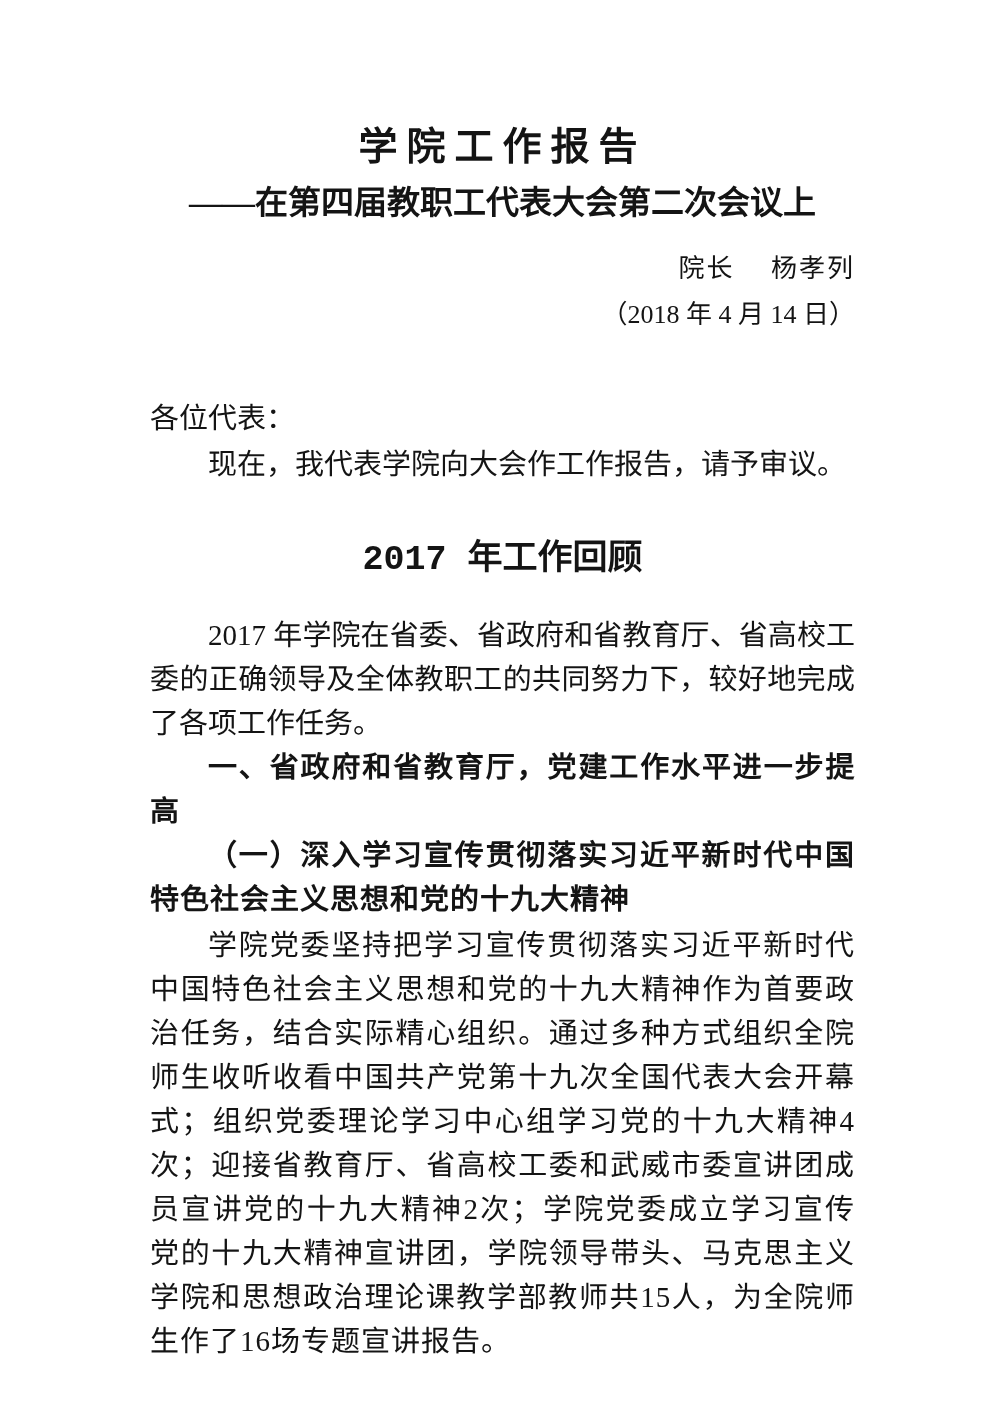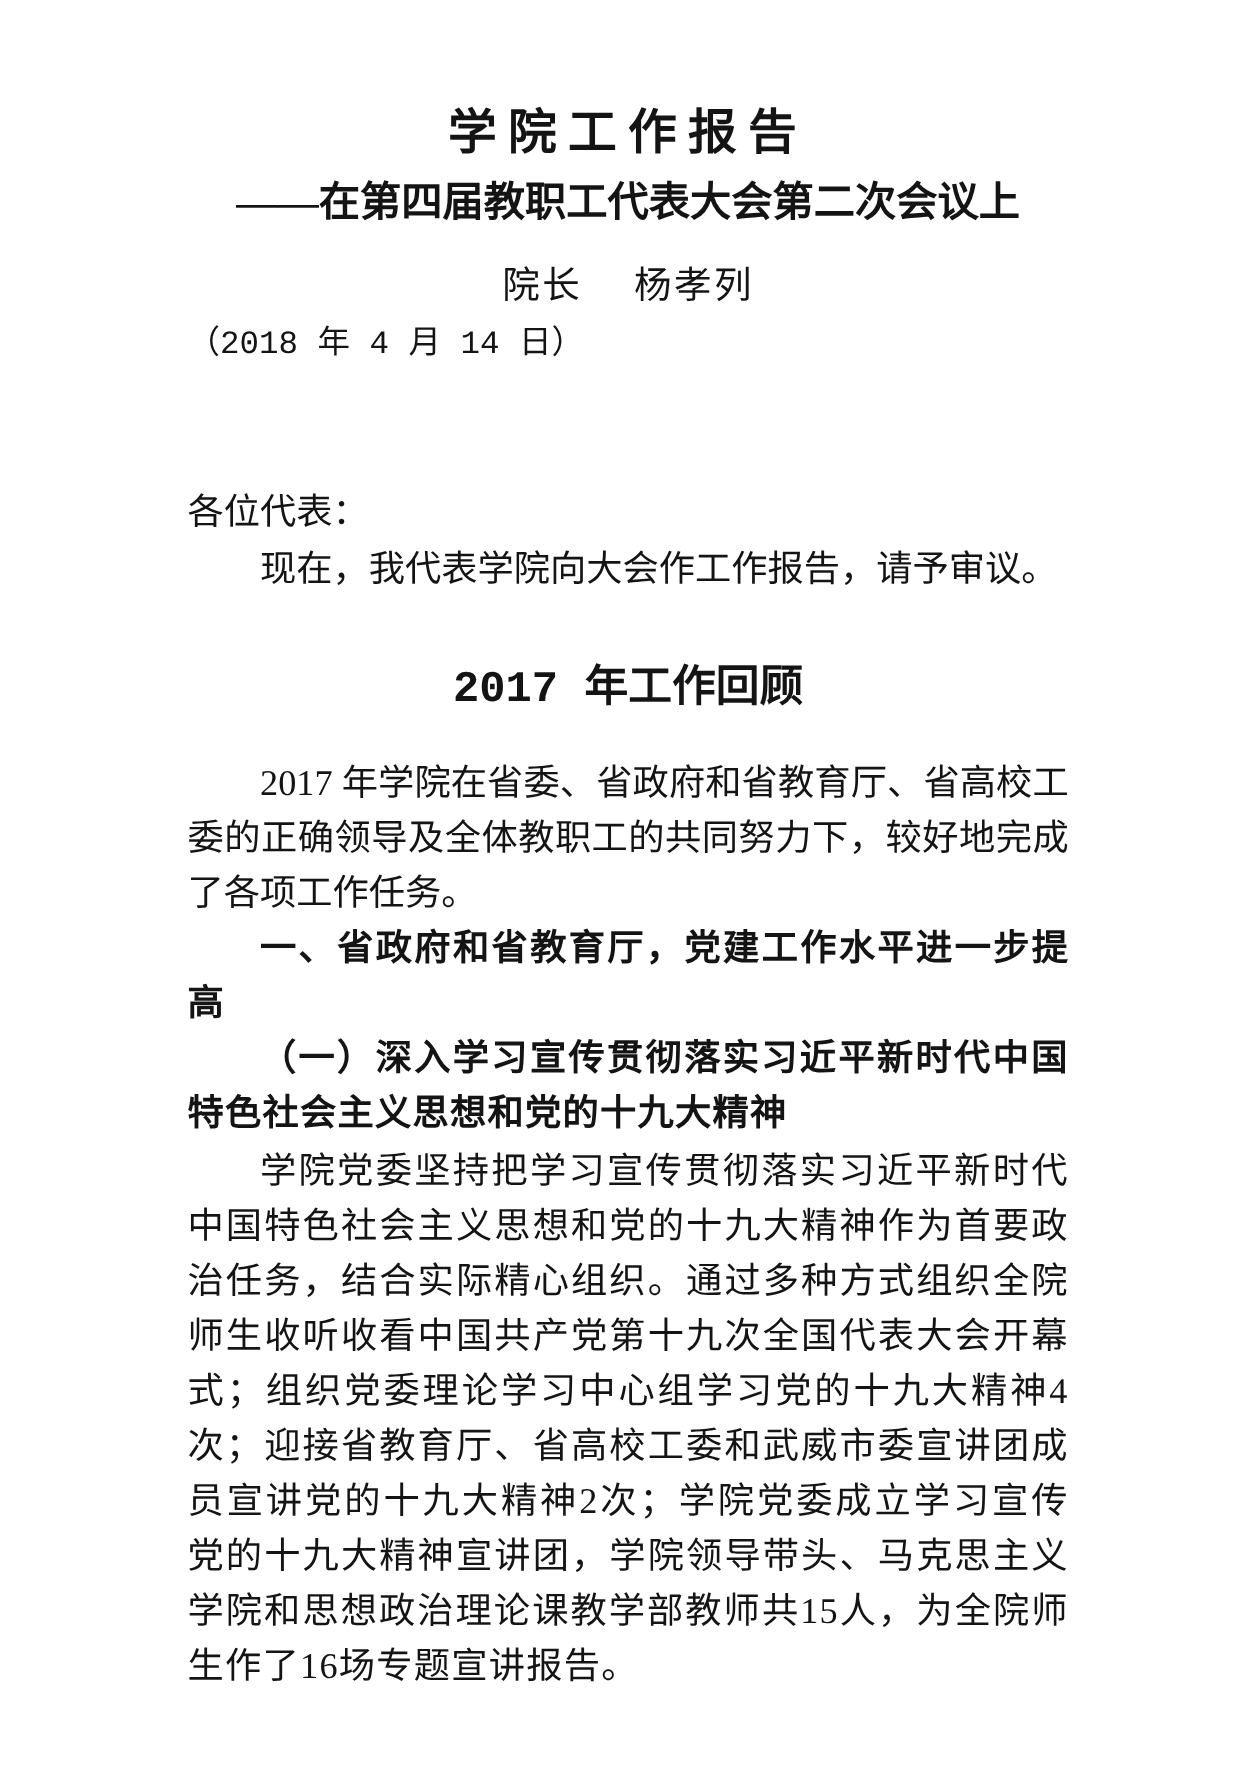--- a/index.html
+++ b/index.html
@@ -13,21 +13,21 @@
     position: relative;
     overflow: hidden;
     font-family: "Liberation Serif", "DejaVu Serif", serif;
     color: #141414;
     -webkit-font-smoothing: antialiased;
   }
   .page {
     box-sizing: border-box;
     width: 1000px;
     height: 1414px;
-    padding: 80px 145px 0 150px;
+    padding: 120px 145px 0 150px;
     background: #ffffff;
   }
   
   .doc-title {
     text-align: center;
     font-size: 39px;
     font-weight: 700;
     letter-spacing: 9px;
     line-height: 54px;
     margin: 0 0 6px 0;
@@ -36,41 +36,40 @@
   .doc-subtitle {
     text-align: center;
     font-size: 33px;
     font-weight: 700;
     line-height: 46px;
     margin: 0;
     letter-spacing: 0px;
     font-family: "Liberation Serif", "DejaVu Serif", serif;
   }
   .byline {
-    text-align: center;
-    font-size: 30px;
+    text-align: right;
+    font-size: 26px;
     line-height: 34px;
     margin-top: 26px;
     letter-spacing: 2px;
   }
   .dateline {
-    text-align: left;
+    text-align: right;
     font-size: 26px;
     line-height: 34px;
     margin-top: 12px;
-    font-family: Liberation Mono, monospace;
   }
   
   .body-text {
     font-size: 29px;
     line-height: 44px;
     text-align: justify;
   }
   .salutation {
-    margin-top: 96px;
+    margin-top: 64px;
   }
   .opening {
     text-indent: 2em;
     margin-top: 2px;
   }
   .section-heading {
     text-align: center;
     font-size: 35px;
     font-weight: 700;
     line-height: 48px;

